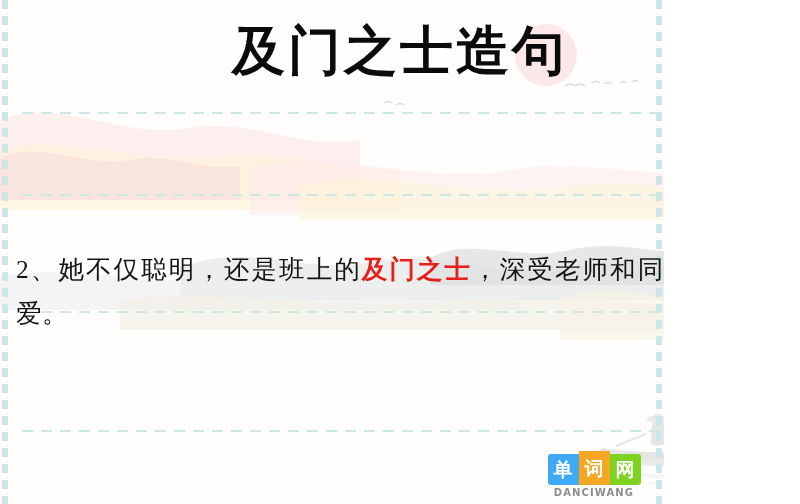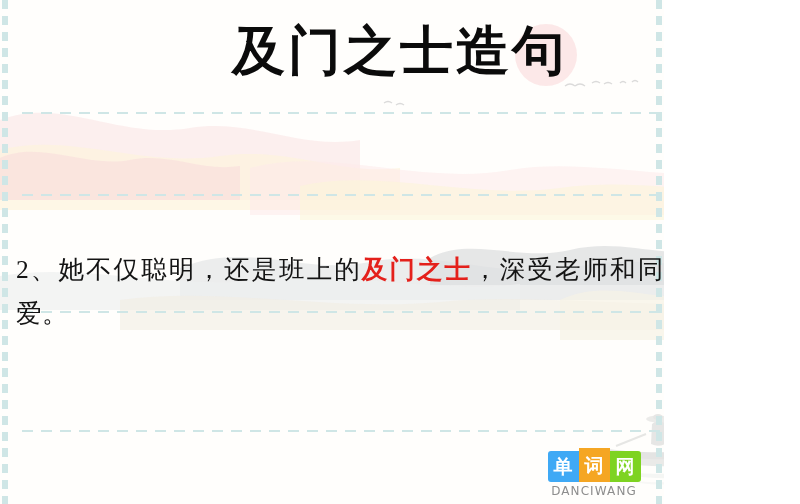--- a/index.html
+++ b/index.html
@@ -130,24 +130,24 @@
     font-size:19px;
     line-height:1;
   }
   .lb.b1 { background:#3fa9f5; border-radius:3px 0 0 3px; height:31px; }
   .lb.b2 { background:#f5a623; height:34px; }
   .lb.b3 { background:#7ed321; border-radius:0 3px 3px 0; height:31px; }
 
   .logo-sub {
     margin-top:2px;
     font-family:"DejaVu Sans","Liberation Sans",sans-serif;
-    font-size:12px;
+    font-size:10px;
     letter-spacing:1.1px;
     color:#8d8d8d;
-    font-weight:normal;
+    font-weight:bold;
   }
 </style>
 </head>
 <body>
 
 <div id="page">
 
   <div class="bg-layer">
     <div class="sun"></div>
 

